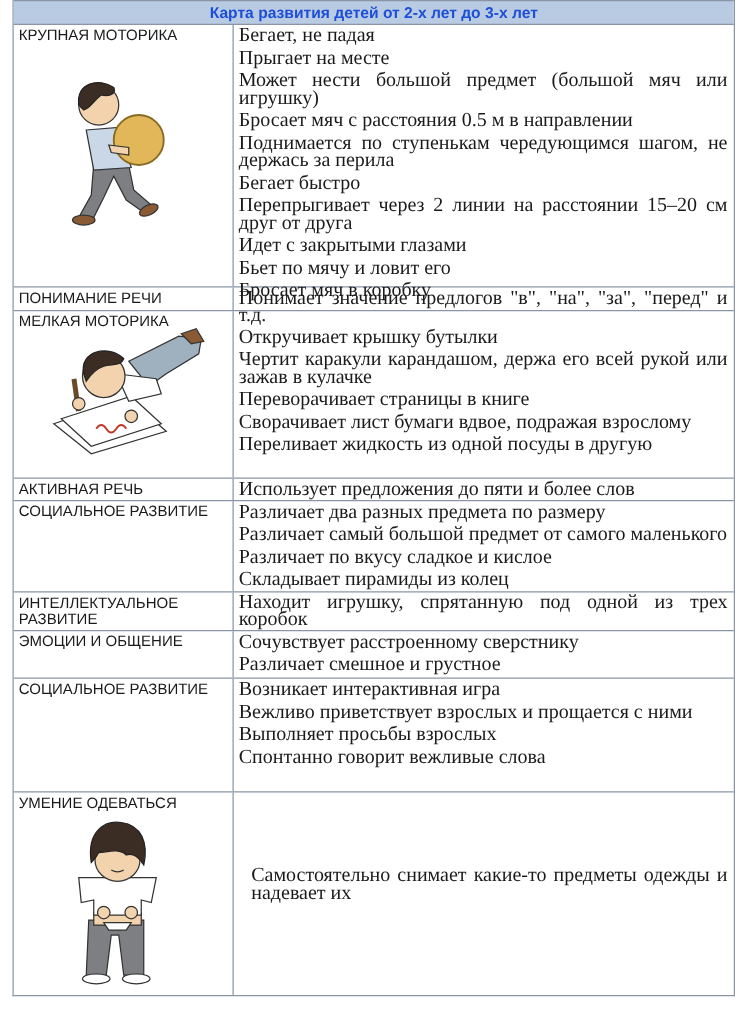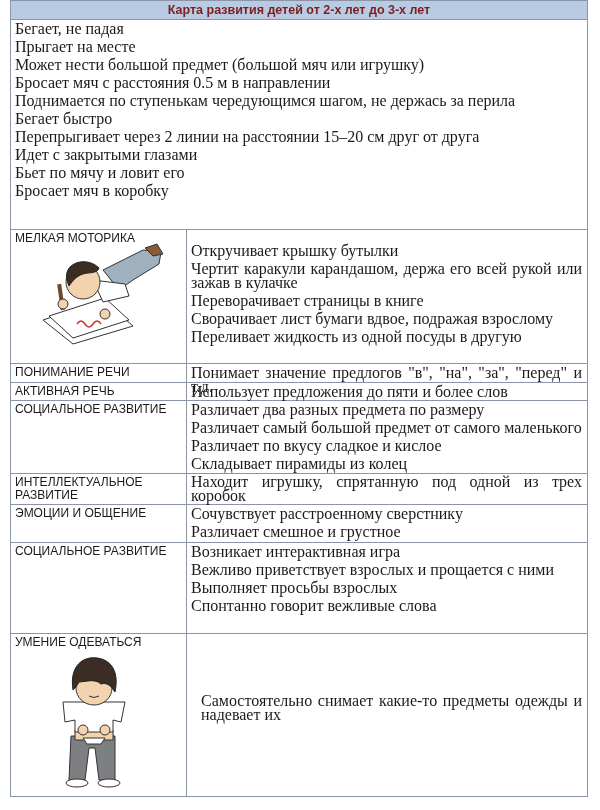--- a/index.html
+++ b/index.html
@@ -1,46 +1,68 @@
 <!DOCTYPE html>
 <html><head>
 <meta charset="utf-8">
 <style>
   html, body { margin: 0; padding: 0; background: #ffffff; }
   body { width: 600px; height: 810px; position: relative; overflow: hidden;
          font-family: "Liberation Sans", "DejaVu Sans", sans-serif; color: #1a1a1a; }
   .table { position: absolute; left: 10px; top: 0; width: 576px; border: 1px solid #8a96a6; border-top: none; }
   .header { height: 18px; background: #b9cbe3; border-top: 1px solid #8a96a6; border-bottom: 1px solid #8a96a6;
-            text-align: center; font-weight: bold; font-size: 12.5px; line-height: 18px; color: #7f1d1d; }
+            text-align: center; font-weight: bold; font-size: 12.5px; line-height: 18px; color: #1d4ed8; }
   .row { display: flex; border-bottom: 1px solid #8a96a6; position: relative; }
   .row:last-child { border-bottom: none; gap: 10px; }
   .cat { width: 176px; flex: 0 0 176px; border-right: 1px solid #8a96a6; padding: 1px 0 0 4px; box-sizing: border-box;
          font-size: 12px; line-height: 14px; position: relative; }
   .items { flex: 1; padding: 0 5px 0 4px; box-sizing: border-box; font-size: 16px; font-family: Liberation Serif, serif; }
   .item { line-height: 14px; padding: 2px 0 2px 0; text-align: justify; }
   .fig { position: absolute; }
 </style>
 </head>
 <body>
 
 <div class="table">
   <div class="header">Карта развития детей от 2-х лет до 3-х лет</div>
 
   <div class="row" style="height:209px;">
+    <div class="cat">
+      <div>КРУПНАЯ МОТОРИКА</div>
+      <svg class="fig" style="left:34px; top:36px;" width="100" height="130" viewBox="0 0 100 130">
+        <path d="M30 75 L28 100 L18 118 L28 122 L38 102 L46 85 L56 104 L70 114 L76 108 L62 96 L58 76 Z" fill="#7d7f82" stroke="#333" stroke-width="1"></path>
+        <ellipse cx="22" cy="120" rx="9" ry="4" fill="#8a5a35" stroke="#333" stroke-width="1"></ellipse>
+        <ellipse cx="74" cy="112" rx="8" ry="4" fill="#8a5a35" stroke="#333" stroke-width="1" transform="rotate(-25 74 112)"></ellipse>
+        <path d="M24 48 L50 46 L60 78 L30 80 Z" fill="#c9d7e6" stroke="#333" stroke-width="1"></path>
+        <circle cx="66" cy="56" r="20" fill="#e2b75a" stroke="#8a6a20" stroke-width="1.5"></circle>
+        <circle cx="34" cy="28" r="16" fill="#f3d2ae" stroke="#333" stroke-width="1"></circle>
+        <path d="M18 28 C16 10 34 6 46 14 C48 18 44 22 36 20 C30 24 28 30 22 32 Z" fill="#3b2c24" stroke="#222" stroke-width="1"></path>
+        <path d="M42 60 L58 62 L58 68 L44 66 Z" fill="#f3d2ae" stroke="#333" stroke-width="1"></path>
+      </svg>
+    </div>
     <div class="items">
       <div class="item">Бегает, не падая</div>
       <div class="item">Прыгает на месте</div>
       <div class="item">Может нести большой предмет (большой мяч или игрушку)</div>
       <div class="item">Бросает мяч с расстояния 0.5 м в направлении</div>
       <div class="item">Поднимается по ступенькам чередующимся шагом, не держась за перила</div>
       <div class="item">Бегает быстро</div>
       <div class="item">Перепрыгивает через 2 линии на расстоянии 15–20 см друг от друга</div>
       <div class="item">Идет с закрытыми глазами</div>
       <div class="item">Бьет по мячу и ловит его</div>
       <div class="item">Бросает мяч в коробку</div>
+    </div>
+  </div>
+
+  <div class="row" style="height:18px;">
+    <div class="cat">
+      <div>ПОНИМАНИЕ РЕЧИ</div>
+    </div>
+    <div class="items">
+      <div class="item">Понимает значение предлогов "в", "на", "за", "перед" и т.д.</div>
     </div>
   </div>
 
   <div class="row" style="height:133px;">
     <div class="cat">
       <div>МЕЛКАЯ МОТОРИКА</div>
       <svg class="fig" style="left:22px; top:10px;" width="140" height="110" viewBox="0 0 140 110">
         <path d="M10 80 L70 60 L100 86 L40 104 Z" fill="#ffffff" stroke="#333" stroke-width="1"></path>
         <path d="M16 76 L72 58 L96 80 L40 98 Z" fill="#ffffff" stroke="#333" stroke-width="1"></path>
         <path d="M44 84 q4 -6 8 0 q4 6 8 0 q4 -6 8 0" fill="none" stroke="#c0392b" stroke-width="1.5"></path>
@@ -53,29 +75,20 @@
         <circle cx="30" cy="64" r="5" fill="#f3d2ae" stroke="#333" stroke-width="1"></circle>
         <circle cx="72" cy="74" r="5" fill="#f3d2ae" stroke="#333" stroke-width="1"></circle>
       </svg>
     </div>
     <div class="items" style="padding-top:12px;">
       <div class="item">Откручивает крышку бутылки</div>
       <div class="item">Чертит каракули карандашом, держа его всей рукой или зажав в кулачке</div>
       <div class="item">Переворачивает страницы в книге</div>
       <div class="item">Сворачивает лист бумаги вдвое, подражая взрослому</div>
       <div class="item">Переливает жидкость из одной посуды в другую</div>
-    </div>
-  </div>
-
-  <div class="row" style="height:18px;">
-    <div class="cat">
-      <div>ПОНИМАНИЕ РЕЧИ</div>
-    </div>
-    <div class="items">
-      <div class="item">Понимает значение предлогов "в", "на", "за", "перед" и т.д.</div>
     </div>
   </div>
 
   <div class="row" style="height:17px;">
     <div class="cat">
       <div>АКТИВНАЯ РЕЧЬ</div>
     </div>
     <div class="items">
       <div class="item">Использует предложения до пяти и более слов</div>
     </div>

